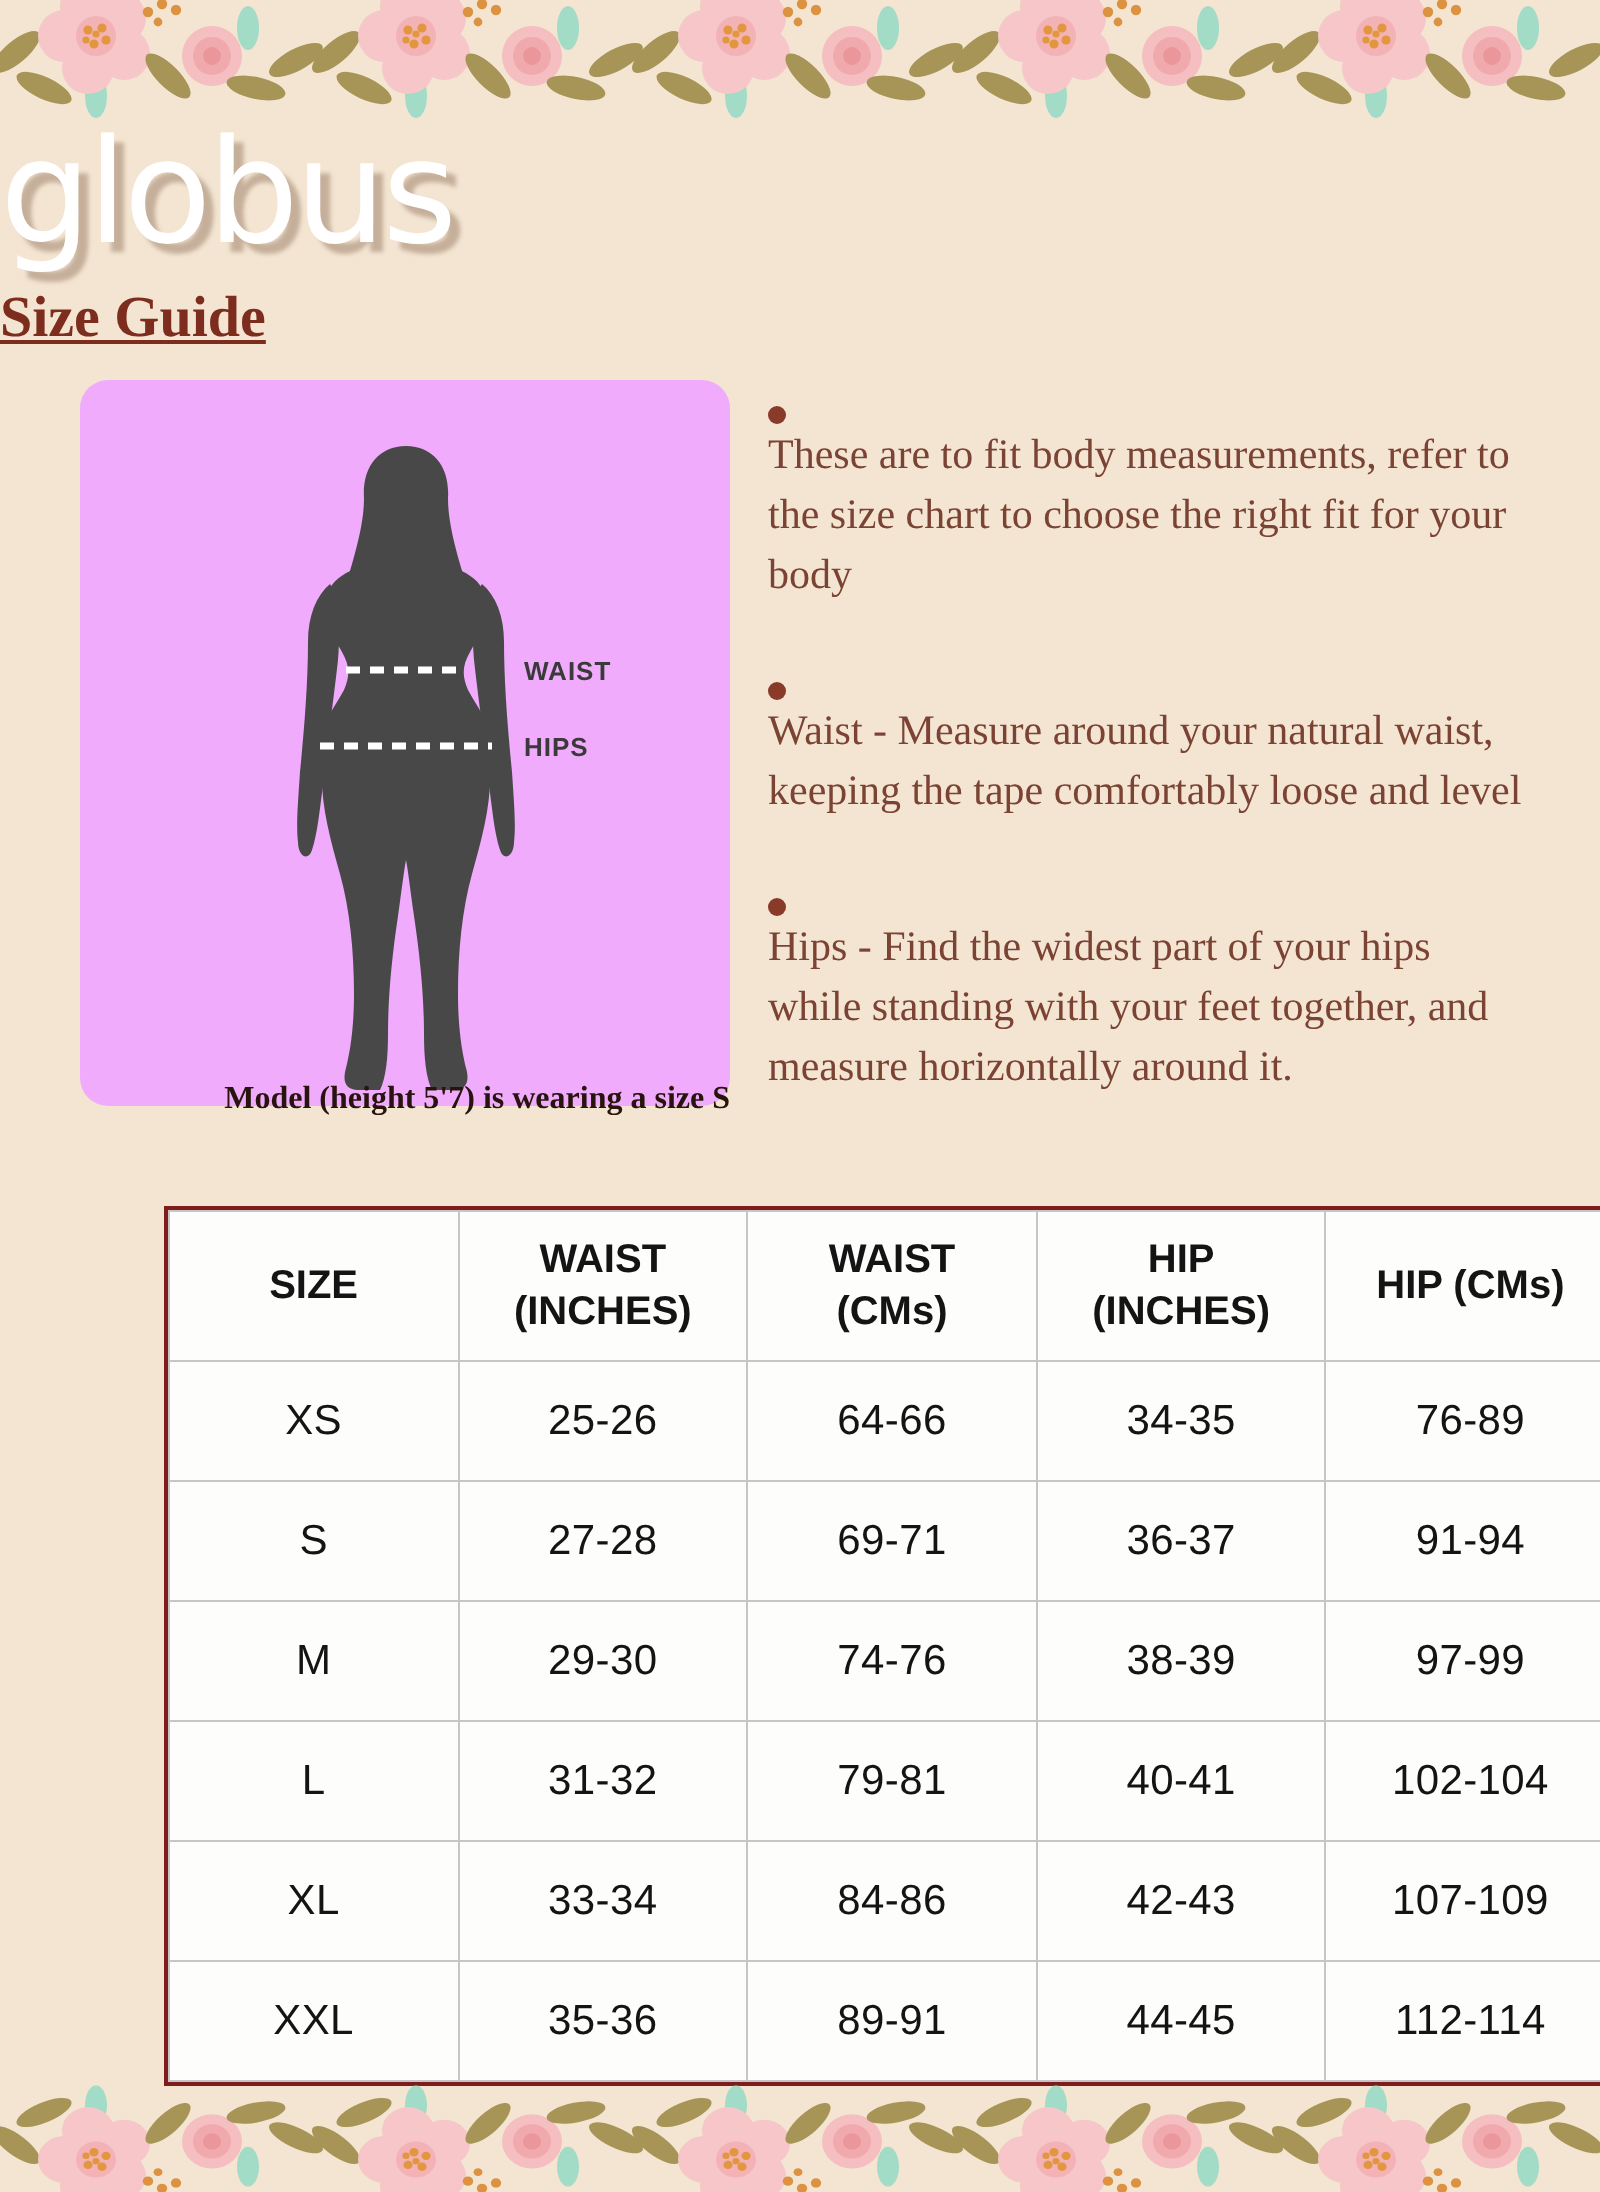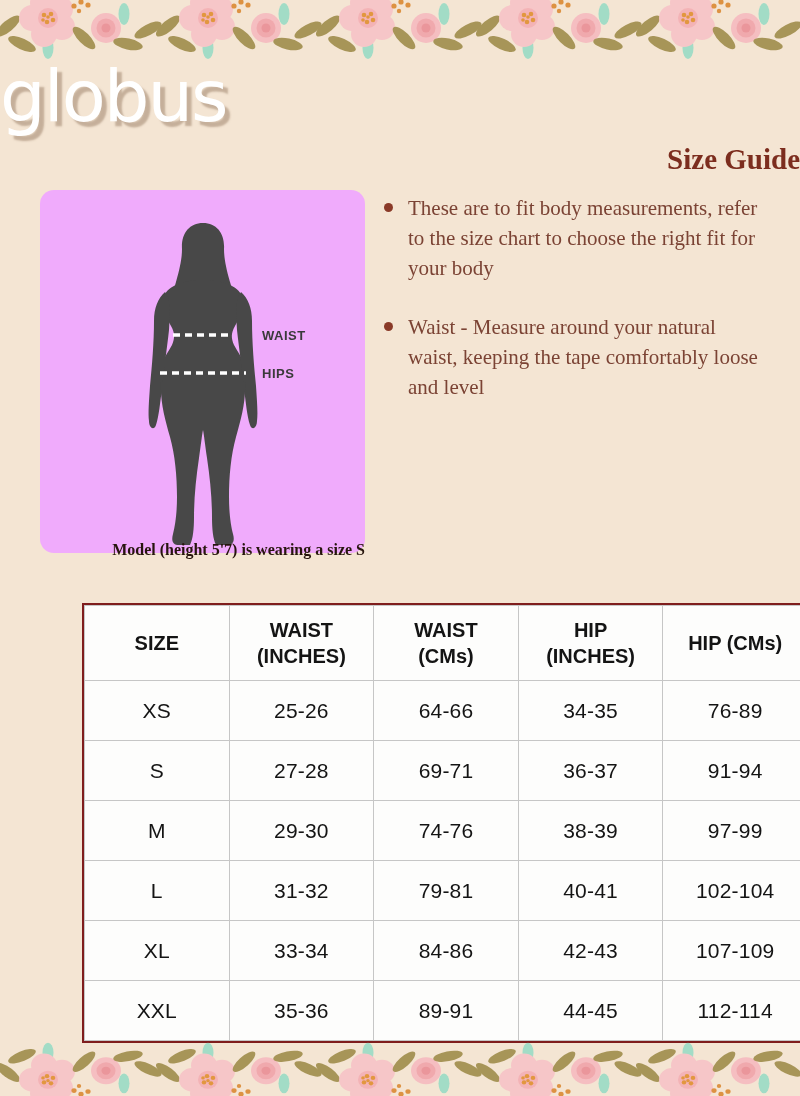--- a/index.html
+++ b/index.html
@@ -11,35 +11,35 @@
   .floral-top{position:absolute;top:0;left:0;}
   .floral-bottom{position:absolute;bottom:0;left:0;transform:scaleY(-1);}
 
   .logo{
     position:absolute;top:60px;left:0;width:100%;
     font-family:"DejaVu Sans",sans-serif;font-size:72px;line-height:1;
     letter-spacing:-2px;color:#ffffff;
     text-shadow:5px 5px 2px rgba(158,132,108,0.55);
   }
   .title{
-    position:absolute;top:143px;left:0;width:100%;text-align:right;
-    font-weight:bold;font-size:29px;color:#7c2d1e;
+    position:absolute;top:143px;left:0;width:100%;text-align:left;
+    font-weight:bold;font-size:29px;color:#7c2d1e;text-decoration:underline;
   }
 
   .card{
     position:absolute;left:40px;top:190px;width:325px;height:363px;
     background:#f0abfc;border-radius:14px;
   }
   .caption{
     position:absolute;left:40px;top:541px;width:325px;text-align:right;
     font-weight:bold;font-size:16px;color:#27150d;
   }
 
   .bullets{position:absolute;left:384px;top:193px;width:378px;list-style:none;margin:0;padding:0;}
-  .bullets li{display:flex;margin-bottom:29px;}
+  .bullets li{display:flex;margin-bottom:29px;flex-direction:column;}
   .dot{flex:0 0 9px;width:9px;height:9px;border-radius:50%;background:#8a3a28;margin-top:10px;margin-right:15px;}
   .btext{font-size:21px;line-height:1.43;color:#7b4334;}
 
   .table-wrap{
     position:absolute;left:38px;top:603px;width:724px;
     border:2px solid #7f1d1d;background:#fdfdfc;margin-left:44px;
   }
   .size-table{
     width:100%;border-collapse:collapse;table-layout:fixed;
     font-family:"Liberation Sans",sans-serif;
@@ -159,20 +159,24 @@
 
 <ul class="bullets">
   <li>
     <span class="dot"></span>
     <span class="btext">These are to fit body measurements, refer to the size chart to choose the right fit for your body</span>
   </li>
   <li>
     <span class="dot"></span>
     <span class="btext">Waist - Measure around your natural waist, keeping the tape comfortably loose and level</span>
   </li>
+  <li>
+    <span class="dot"></span>
+    <span class="btext">Hips - Find the widest part of your hips while standing with your feet together, and measure horizontally around it.</span>
+  </li>
 </ul>
 
 <div class="table-wrap">
   <table class="size-table">
     <thead>
       <tr>
         <th>SIZE</th>
         <th>WAIST (INCHES)</th>
         <th>WAIST (CMs)</th>
         <th>HIP (INCHES)</th>

